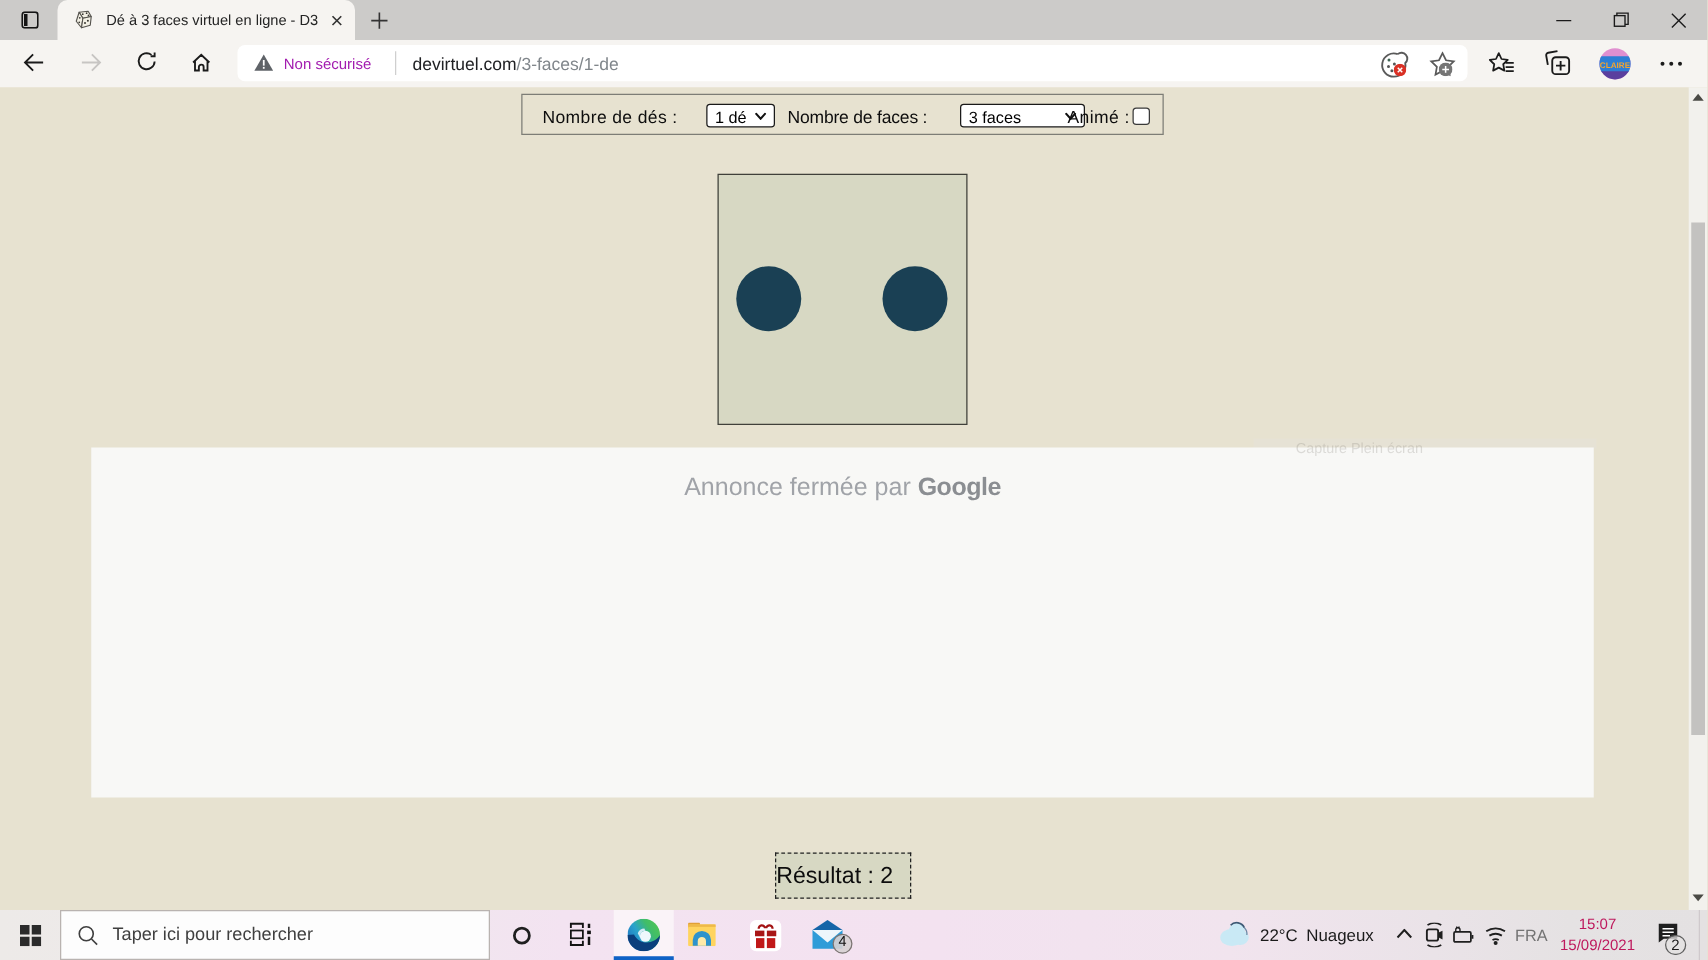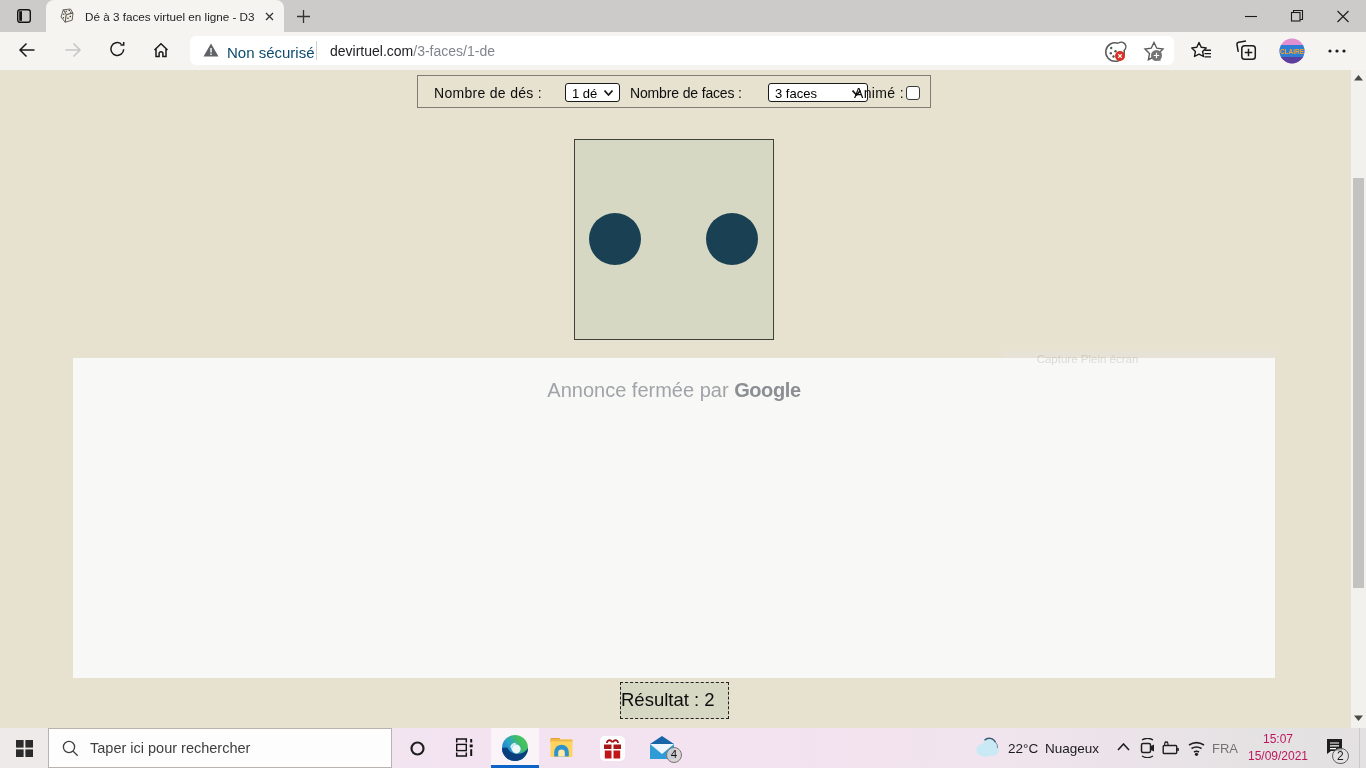--- a/index.html
+++ b/index.html
@@ -6,40 +6,40 @@
 html,body { width:1366px; height:768px; overflow:hidden; }
 body { font-family:"Liberation Sans", sans-serif; position:relative; background:#e7e2d0; }
 .abs { position:absolute; }
 
 #titlebar { left:0; top:0; width:1366px; height:32px; background:#cccbc9; }
 #tab { left:46px; top:0; width:238px; height:32px; background:#f6f4f1; border-radius:8px 8px 0 0; }
 #tabtitle { left:85px; top:9.5px; font-size:11.7px; color:#242424; white-space:nowrap; }
 
 #toolbar { left:0; top:32px; width:1366px; height:38px; background:#f6f4f1; }
 #pill { left:190px; top:36px; width:984px; height:29px; background:#ffffff; border-radius:6px; }
-#nonsec { left:227px; top:44px; font-size:15px; color:#0c4a6e; }
+#nonsec { left:227px; top:44px; font-size:12px; color:#a21caf; }
 #urlsep { left:316px; top:41px; width:1px; height:19px; background:#cfcfcf; }
 #urltext { left:330px; top:43px; font-size:14px; color:#202124; white-space:nowrap; }
 #urltext .gray { color:#80868b; }
 
 #page { left:0; top:70px; width:1351px; height:658px; background:#e7e2d0; }
 
 #controls { left:417px; top:75px; width:514px; height:33px; border:1px solid #7d7d76; }
 .lbl { position:absolute; font-size:14px; color:#0d0d0d; white-space:nowrap;text-align:center; }
 .sel { position:absolute; background:#fff; border:1px solid #1a1a1a; border-radius:3px; font-size:13px; color:#000;margin-left:20px; }
 .sel .chev { position:absolute; right:6px; top:6px; }
 .seltext { position:absolute; left:6px; top:1.5px; white-space:nowrap; }
 #chk { left:906px; top:86px; width:14px; height:14px; background:#fff; border:1.5px solid #3a3a3a; border-radius:3px; }
 
 #dice { left:574px; top:139px; width:200px; height:201px; background:#d7d8c3; border:1px solid #40403a; }
 .dot { position:absolute; width:52px; height:52px; border-radius:50%; background:#1a4054; }
 
 #tooltipbg { left:1003px; top:351px; width:274px; height:8px; background:#e6e2d5; }
 #tooltip { left:1025px; top:353px; width:125px; height:15px; color:rgba(128,126,116,0.24); font-size:11.5px; text-align:center; filter:blur(0.6px); z-index:5; }
-#adbox { left:73px; top:358px; width:1202px; height:320px; background:#f8f8f6; }
+#adbox { left:73px; top:358px; width:1202px; height:280px; background:#f8f8f6; }
 #adtext { position:absolute; left:0; top:21px; width:1202px; text-align:center; font-size:20px; color:#a0a3a8; }
 #adtext b { color:#8b8e92; font-size:20px; letter-spacing:-0.4px; font-weight:600; }
 
 #result { left:620px; top:682px; width:109px; height:37px; border:1px dashed #222; background:#d7d8c3; line-height:34px; font-size:18.5px; color:#0d0d0d; }
 
 #sbar { left:1351px; top:70px; width:15px; height:658px; background:#f2f1ed; }
 #sthumb { left:2px; top:108px; width:11px; height:410px; background:#c3c2c0; }
 
 #taskbar { left:0; top:728px; width:1366px; height:40px;
   background:linear-gradient(90deg,#edeae8 0%,#efe9ec 18%,#f3e3f1 33%,#f3e2f0 55%,#f1e4ee 72%,#eae3e8 84%,#e5e2e3 92%,#e4e1e2 100%); }

